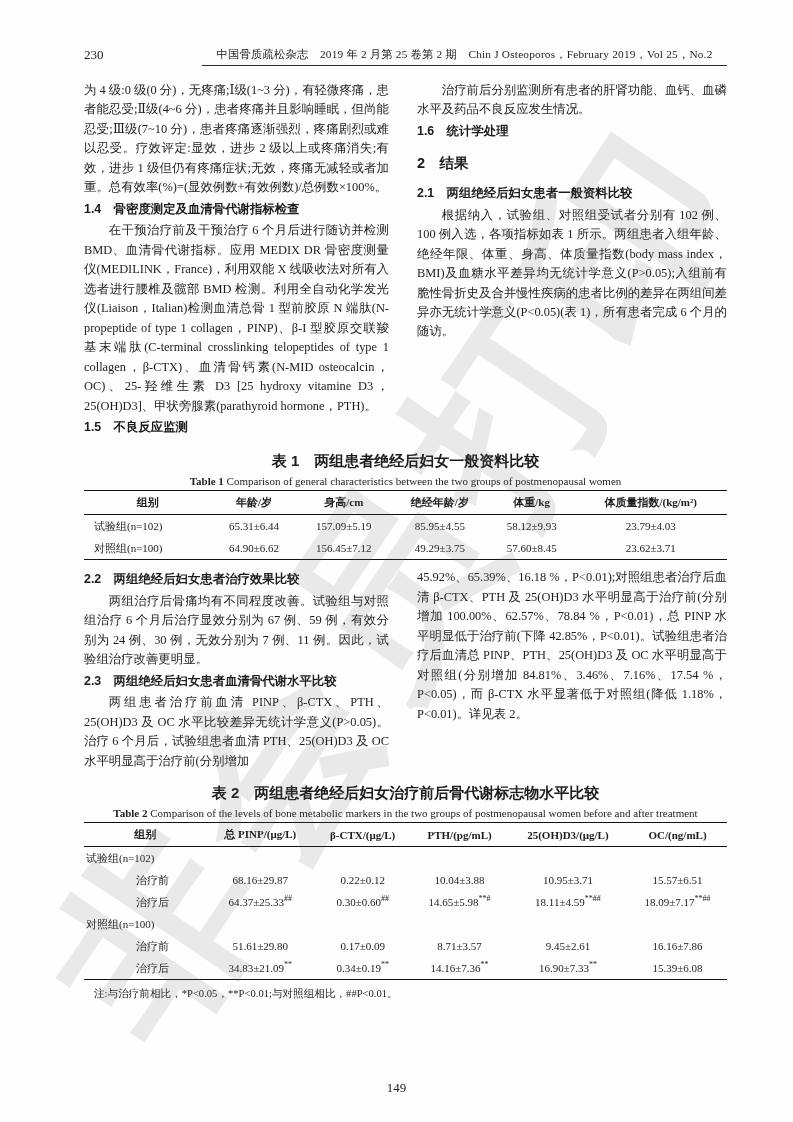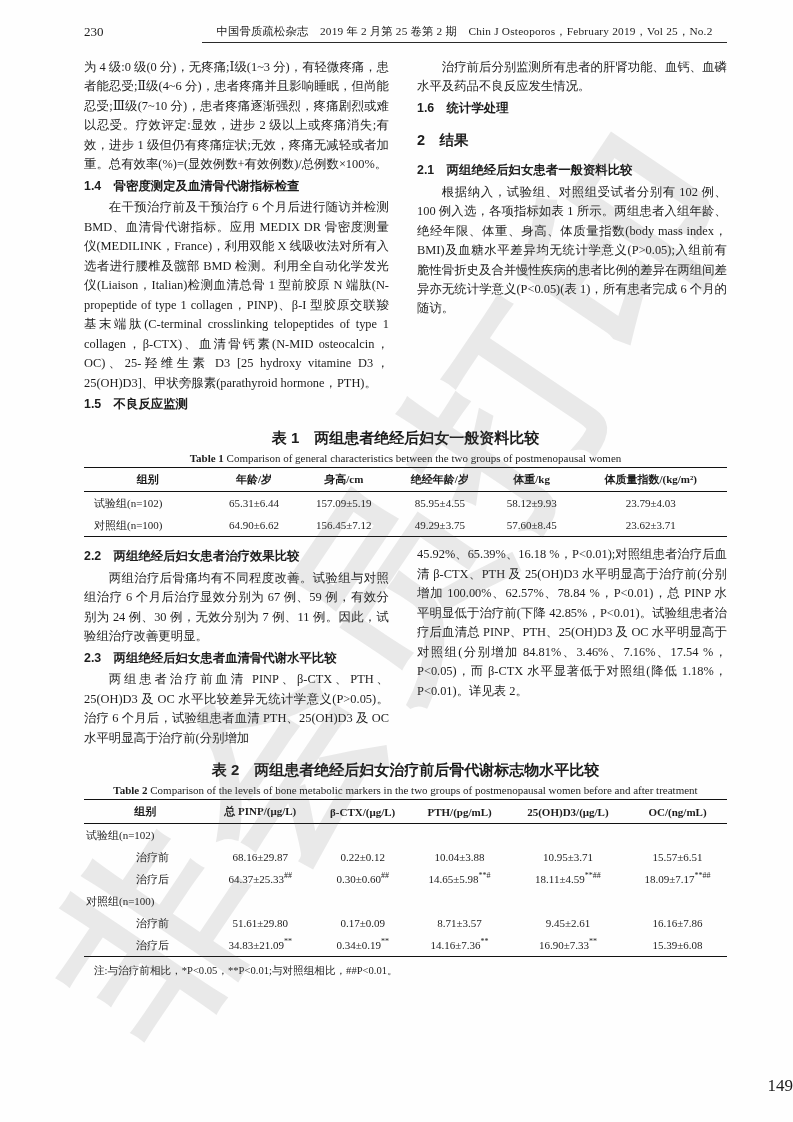--- a/index.html
+++ b/index.html
@@ -1,21 +1,21 @@
 <!DOCTYPE html>
 <html><head>
 <meta charset="utf-8">
 <style>
   html,body{margin:0;padding:0;background:#9a9a9a;}
   .page{
     width:793px;height:1122px;background:#fefefe;position:relative;
     margin:0 auto;overflow:hidden;color:#1c1c1c;
     font-family:"Liberation Serif","DejaVu Serif",serif;
   }
-  .content{position:relative;z-index:1;padding:24px 66px 0 84px;}
+  .content{position:relative;z-index:1;padding:47px 66px 0 84px;}
   .watermark{
     position:absolute;top:52%;left:50%;z-index:3;white-space:nowrap;
     transform:translate(-50%,-50%) rotate(-56deg);
     font-family:"Liberation Sans","DejaVu Sans",sans-serif;
     font-size:195px;font-weight:bold;letter-spacing:14px;
     color:rgba(90,90,90,0.13);pointer-events:none;user-select:none;
   }
   .page-header{display:flex;align-items:flex-end;margin-bottom:15px;}
   .page-num{font-size:13px;width:118px;flex:none;padding-bottom:3px;}
   .journal-line{
@@ -49,21 +49,21 @@
   table.jtable thead tr{border-bottom:0.9px solid #111;}
   table.jtable th{font-weight:bold;padding:4px 2px;text-align:center;white-space:nowrap;}
   table.jtable td{padding:3.5px 2px;text-align:center;white-space:nowrap;}
   table.jtable td.cell-label{text-align:left;padding-left:10px;}
   table.jtable td.cell-group{text-align:left;padding-left:2px;}
   table.jtable td.cell-sublabel{text-align:left;padding-left:52px;}
   sup{font-size:8px;vertical-align:super;line-height:0;}
   .table-note{font-size:10.6px;margin-top:7px;padding-left:10px;}
   .page-footer{
     position:absolute;bottom:26px;left:0;right:0;z-index:1;
-    text-align:right;font-size:17px;
+    text-align:center;font-size:13px;
   }
   .t-block{margin-bottom:8px;}
 </style>
 </head>
 <body>
 
 <div class="page">
   <div class="watermark">非会员打印</div>
 
   <div class="content">

